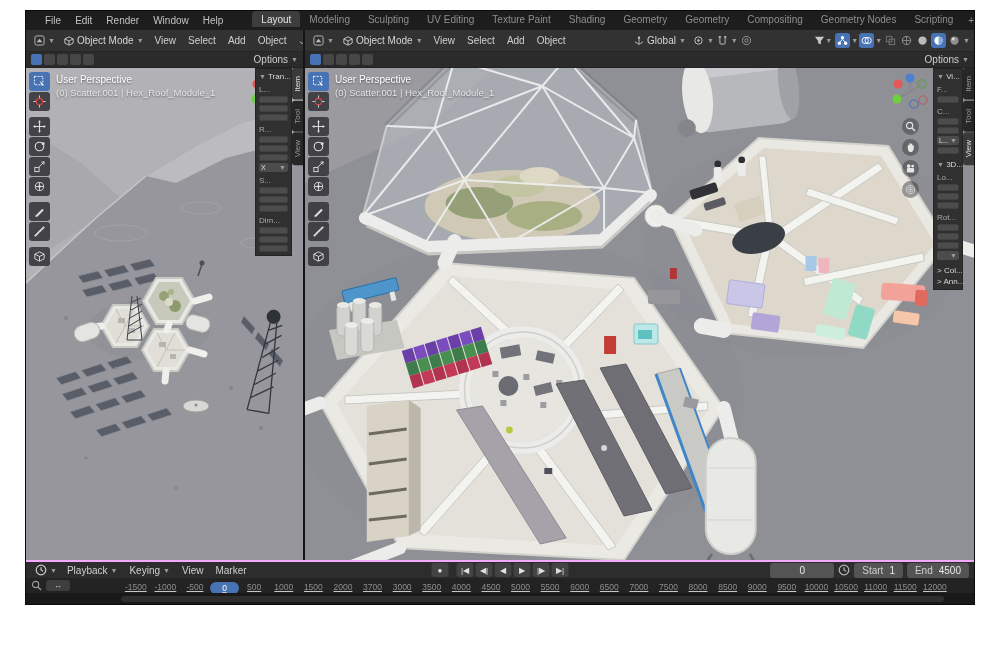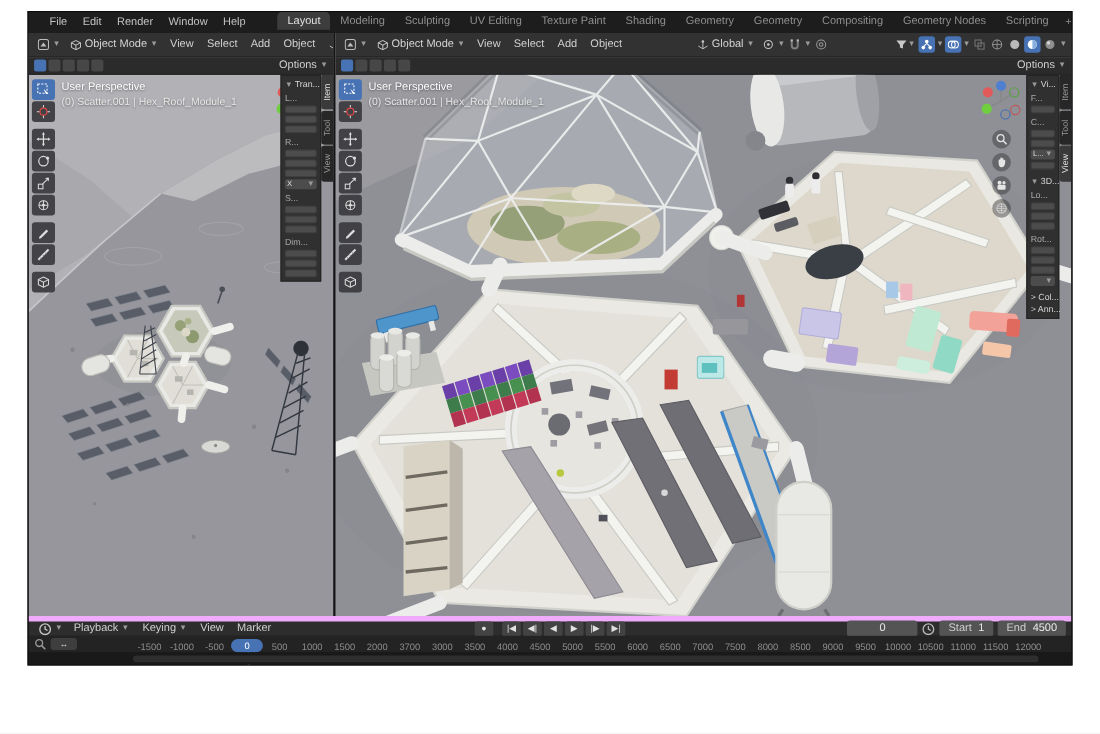--- a/index.html
+++ b/index.html
@@ -56,33 +56,33 @@
   .np-head{color:#d8d8d8;font-size:8px;white-space:nowrap;}
   .np-label{color:#a8a8a8;font-size:8px;margin-top:2px;white-space:nowrap;}
   .np-field{height:7px;background:#4c4c4c;border-radius:2px;border:1px solid #404040;}
   .np-drop{height:9px;background:#4c4c4c;border-radius:2px;color:#ddd;font-size:7px;display:flex;
     align-items:center;justify-content:space-between;padding:0 2px;}
   .np-tabs{display:flex;flex-direction:column;gap:1px;}
   .np-tab{writing-mode:vertical-rl;transform:rotate(180deg);background:#272727;color:#9a9a9a;font-size:8px;
     padding:8px 1px;border-radius:0 3px 3px 0;}
   .np-tab.on{background:#3a3a3a;color:#e0e0e0;}
   
-  .tl-header{height:18px;background:#2d2d2d;border-top:5px solid #f0abfc;display:flex;align-items:center;
+  .tl-header{height:18px;background:#2d2d2d;border-top:2px solid #f0abfc;display:flex;align-items:center;
     padding:0 5px;position:relative;flex:0 0 auto;}
   .tl-menus{display:flex;align-items:center;}
   .tl-menus .m{display:flex;align-items:center;gap:3px;padding:2px 6px;color:#d0d0d0;}
   .transport{position:absolute;left:50%;transform:translateX(-50%);display:flex;align-items:center;gap:2px;}
   .tbtn{min-width:17px;height:14px;background:#434343;border-radius:3px;color:#e2e2e2;font-size:8px;
     display:flex;align-items:center;justify-content:center;padding:0 3px;}
   .tl-right{margin-left:auto;display:flex;align-items:center;gap:4px;}
   .field{background:#545454;border-radius:3px;color:#eaeaea;padding:2px 8px;display:flex;gap:6px;align-items:center;}
   .field .lab{color:#cfcfcf;}
   .frame-field{min-width:64px;justify-content:center;}
   .ruler{height:15px;background:#232323;position:relative;display:flex;align-items:center;flex:0 0 auto;}
-  .ruler-cells{position:absolute;left:95px;top:4px;bottom:0;display:flex;align-items:flex-end;}
+  .ruler-cells{position:absolute;left:95px;top:4px;bottom:0;display:flex;align-items:flex-start;text-decoration:underline;}
   .ruler-cells span{width:29.6px;text-align:center;color:#8d8d8d;font-size:8.5px;position:relative;}
   .ruler-cells span.hl{background:#4772b3;color:#fff;border-radius:7px;padding:1px 0;}
   .ruler-cells span.hl::after{content:"";position:absolute;left:50%;top:100%;width:2px;height:18px;background:#4772b3;}
   .ruler-left{display:flex;align-items:center;gap:4px;margin-left:5px;}
   .range-pill{background:#3e3e3e;border-radius:3px;color:#cfcfcf;font-size:8px;padding:1px 8px;}
   .tl-scroll{height:13px;background:#191919;position:relative;flex:0 0 auto;}
   .tl-scroll .bar{position:absolute;left:95px;right:30px;top:3px;height:6px;background:#2e2e2e;border-radius:3px;}
 </style>
 </head>
 <body>

